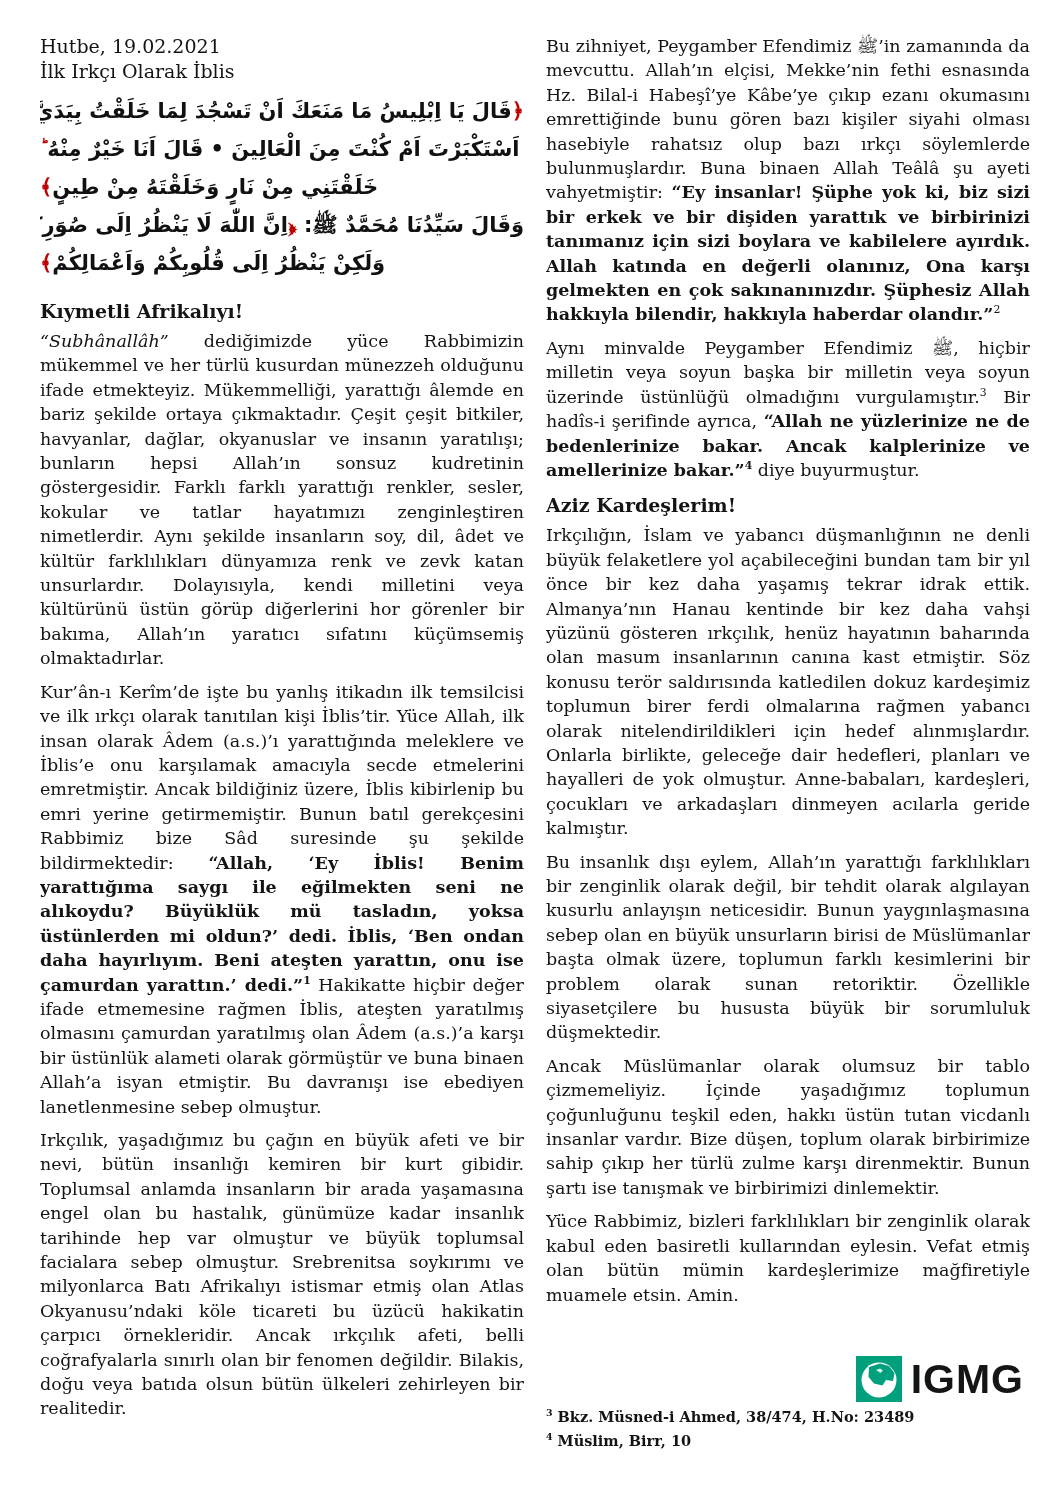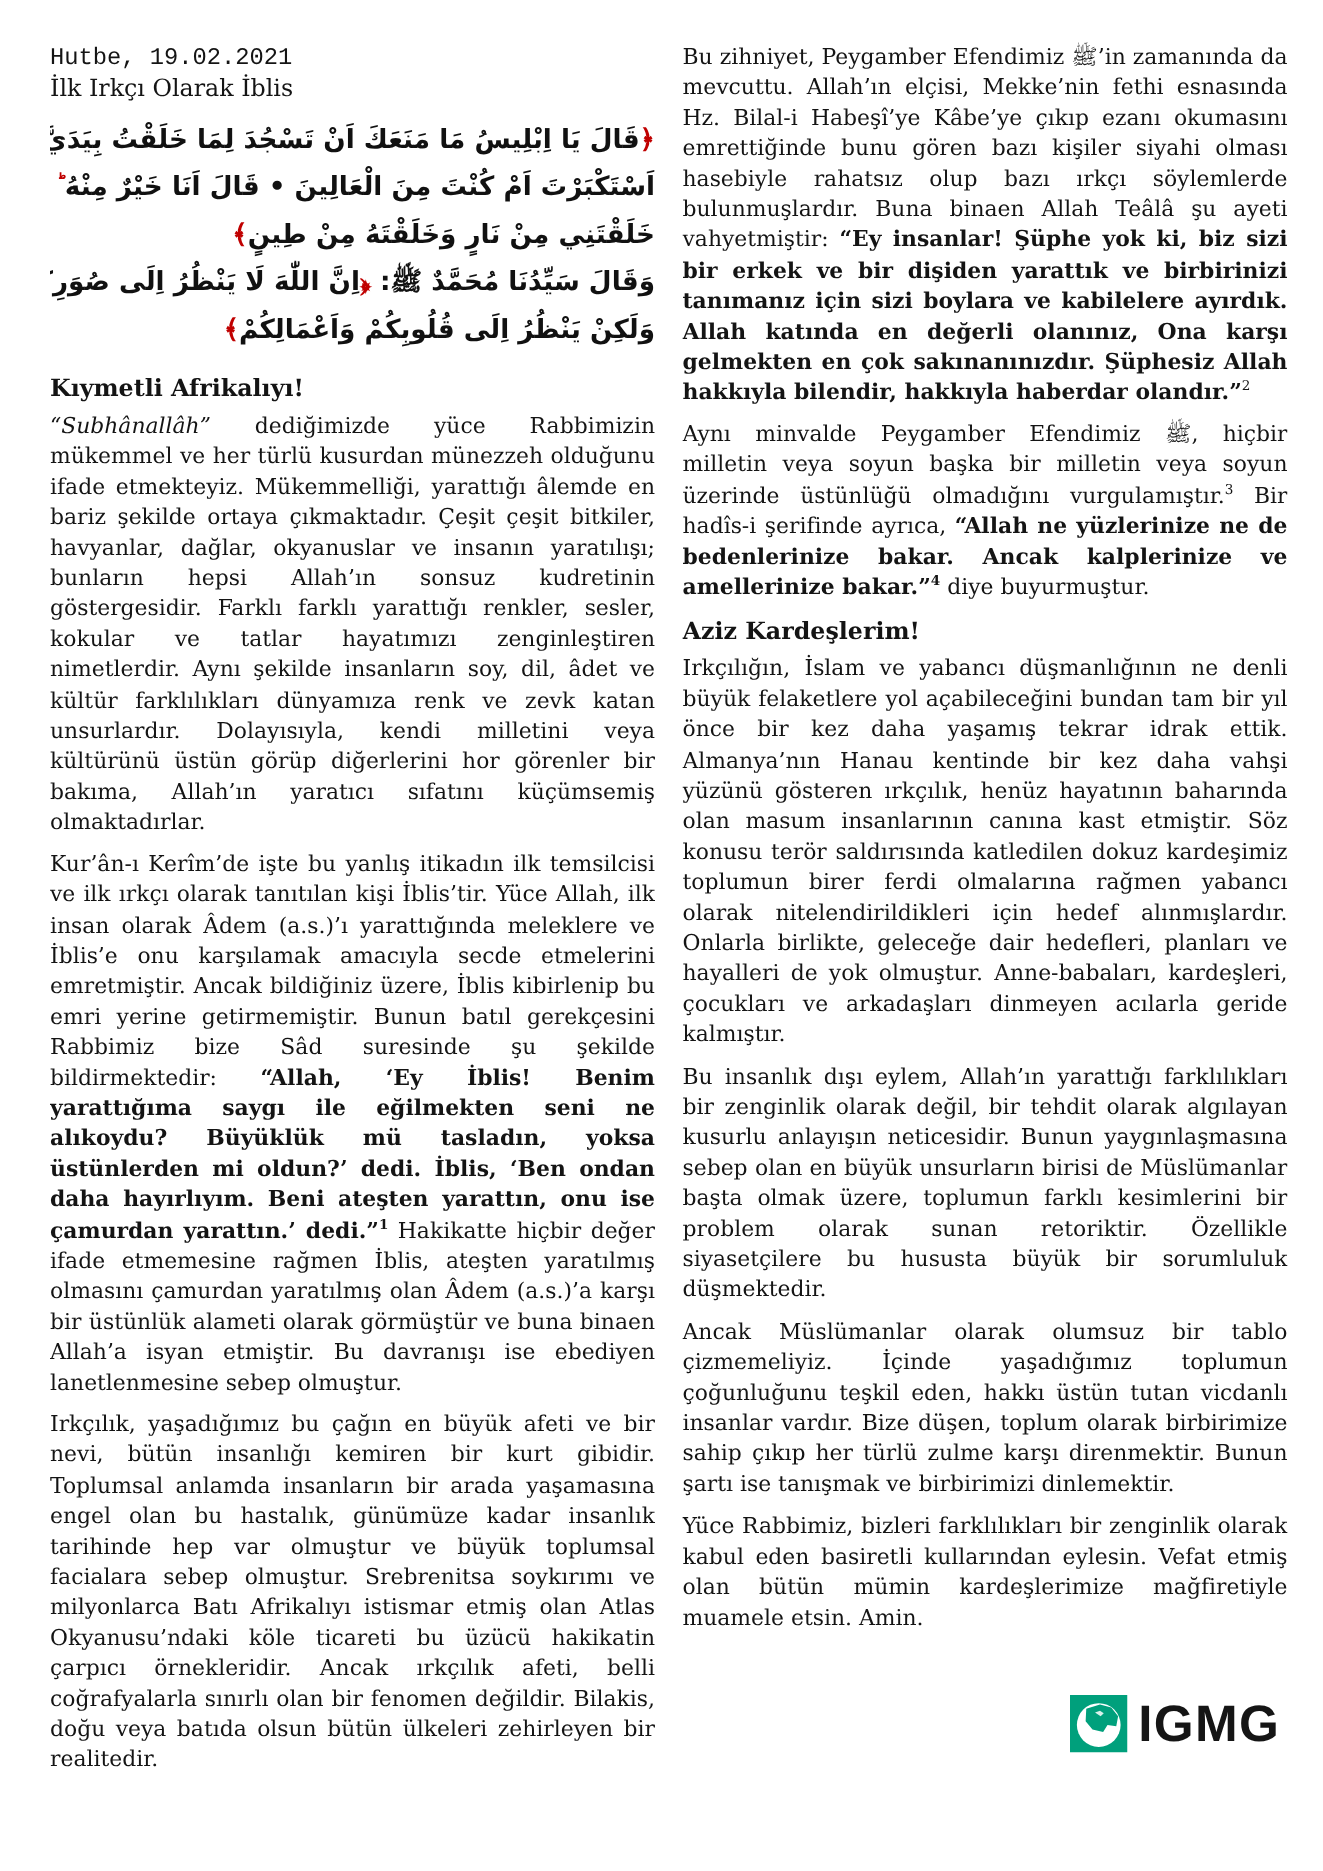--- a/index.html
+++ b/index.html
@@ -9,25 +9,25 @@
     box-sizing:border-box;
     background:#ffffff;
     display:flex;
     padding:34px 28px 30px 40px;
     gap:22px;
     font-family:"DejaVu Serif", serif;
     color:#141414;
     overflow:hidden;
   }
   .col{flex:1 1 0;min-width:0;display:flex;flex-direction:column;overflow:hidden;}
-  .docdate{font-size:19px;line-height:25px;font-family:Liberation Mono, monospace;}
+  .docdate{font-size:19px;line-height:25px;}
   .doctitle{font-size:19px;line-height:25px;font-weight:normal;}
   .arabic{
     direction:rtl;
-    text-align:right;
+    text-align:left;
     font-family:"DejaVu Sans", sans-serif;
     font-weight:bold;
     font-size:21px;
     line-height:38px;
     margin:8px 0 6px 0;
     color:#111;
   }
   .ar-line{white-space:nowrap;}
   .red{color:#c00000;}
   .heading{font-size:19px;font-weight:bold;margin:11px 0 6px 0;line-height:24px;}
@@ -91,15 +91,21 @@
         <rect x="0" y="0" width="46" height="46" fill="#00a07c"></rect>
         <circle cx="23" cy="24" r="17.5" fill="#ffffff"></circle>
         <path d="M13 11 L24 7.5 L33 10 L38.5 17 L37 25 L30 24 L26.5 29.5 L18 27.5 L12.5 21 Z" fill="#00a07c"></path>
         <path d="M20 14 L24 12.5 L27 14.5 L24.5 17 Z" fill="#ffffff" opacity="0.85"></path>
       </svg>
       <span class="logotext">IGMG</span>
     </div>
 
     <div class="spacer"></div>
 
+    <div class="fnblock">
+      <div id="right-footnotes">
+          <div class="fn"><sup>3</sup> Bkz. Müsned-i Ahmed, 38/474, H.No: 23489</div>
+          <div class="fn"><sup>4</sup> Müslim, Birr, 10</div>
+        </div>
+    </div>
   </div>
 
 </div>
 
 </body></html>

